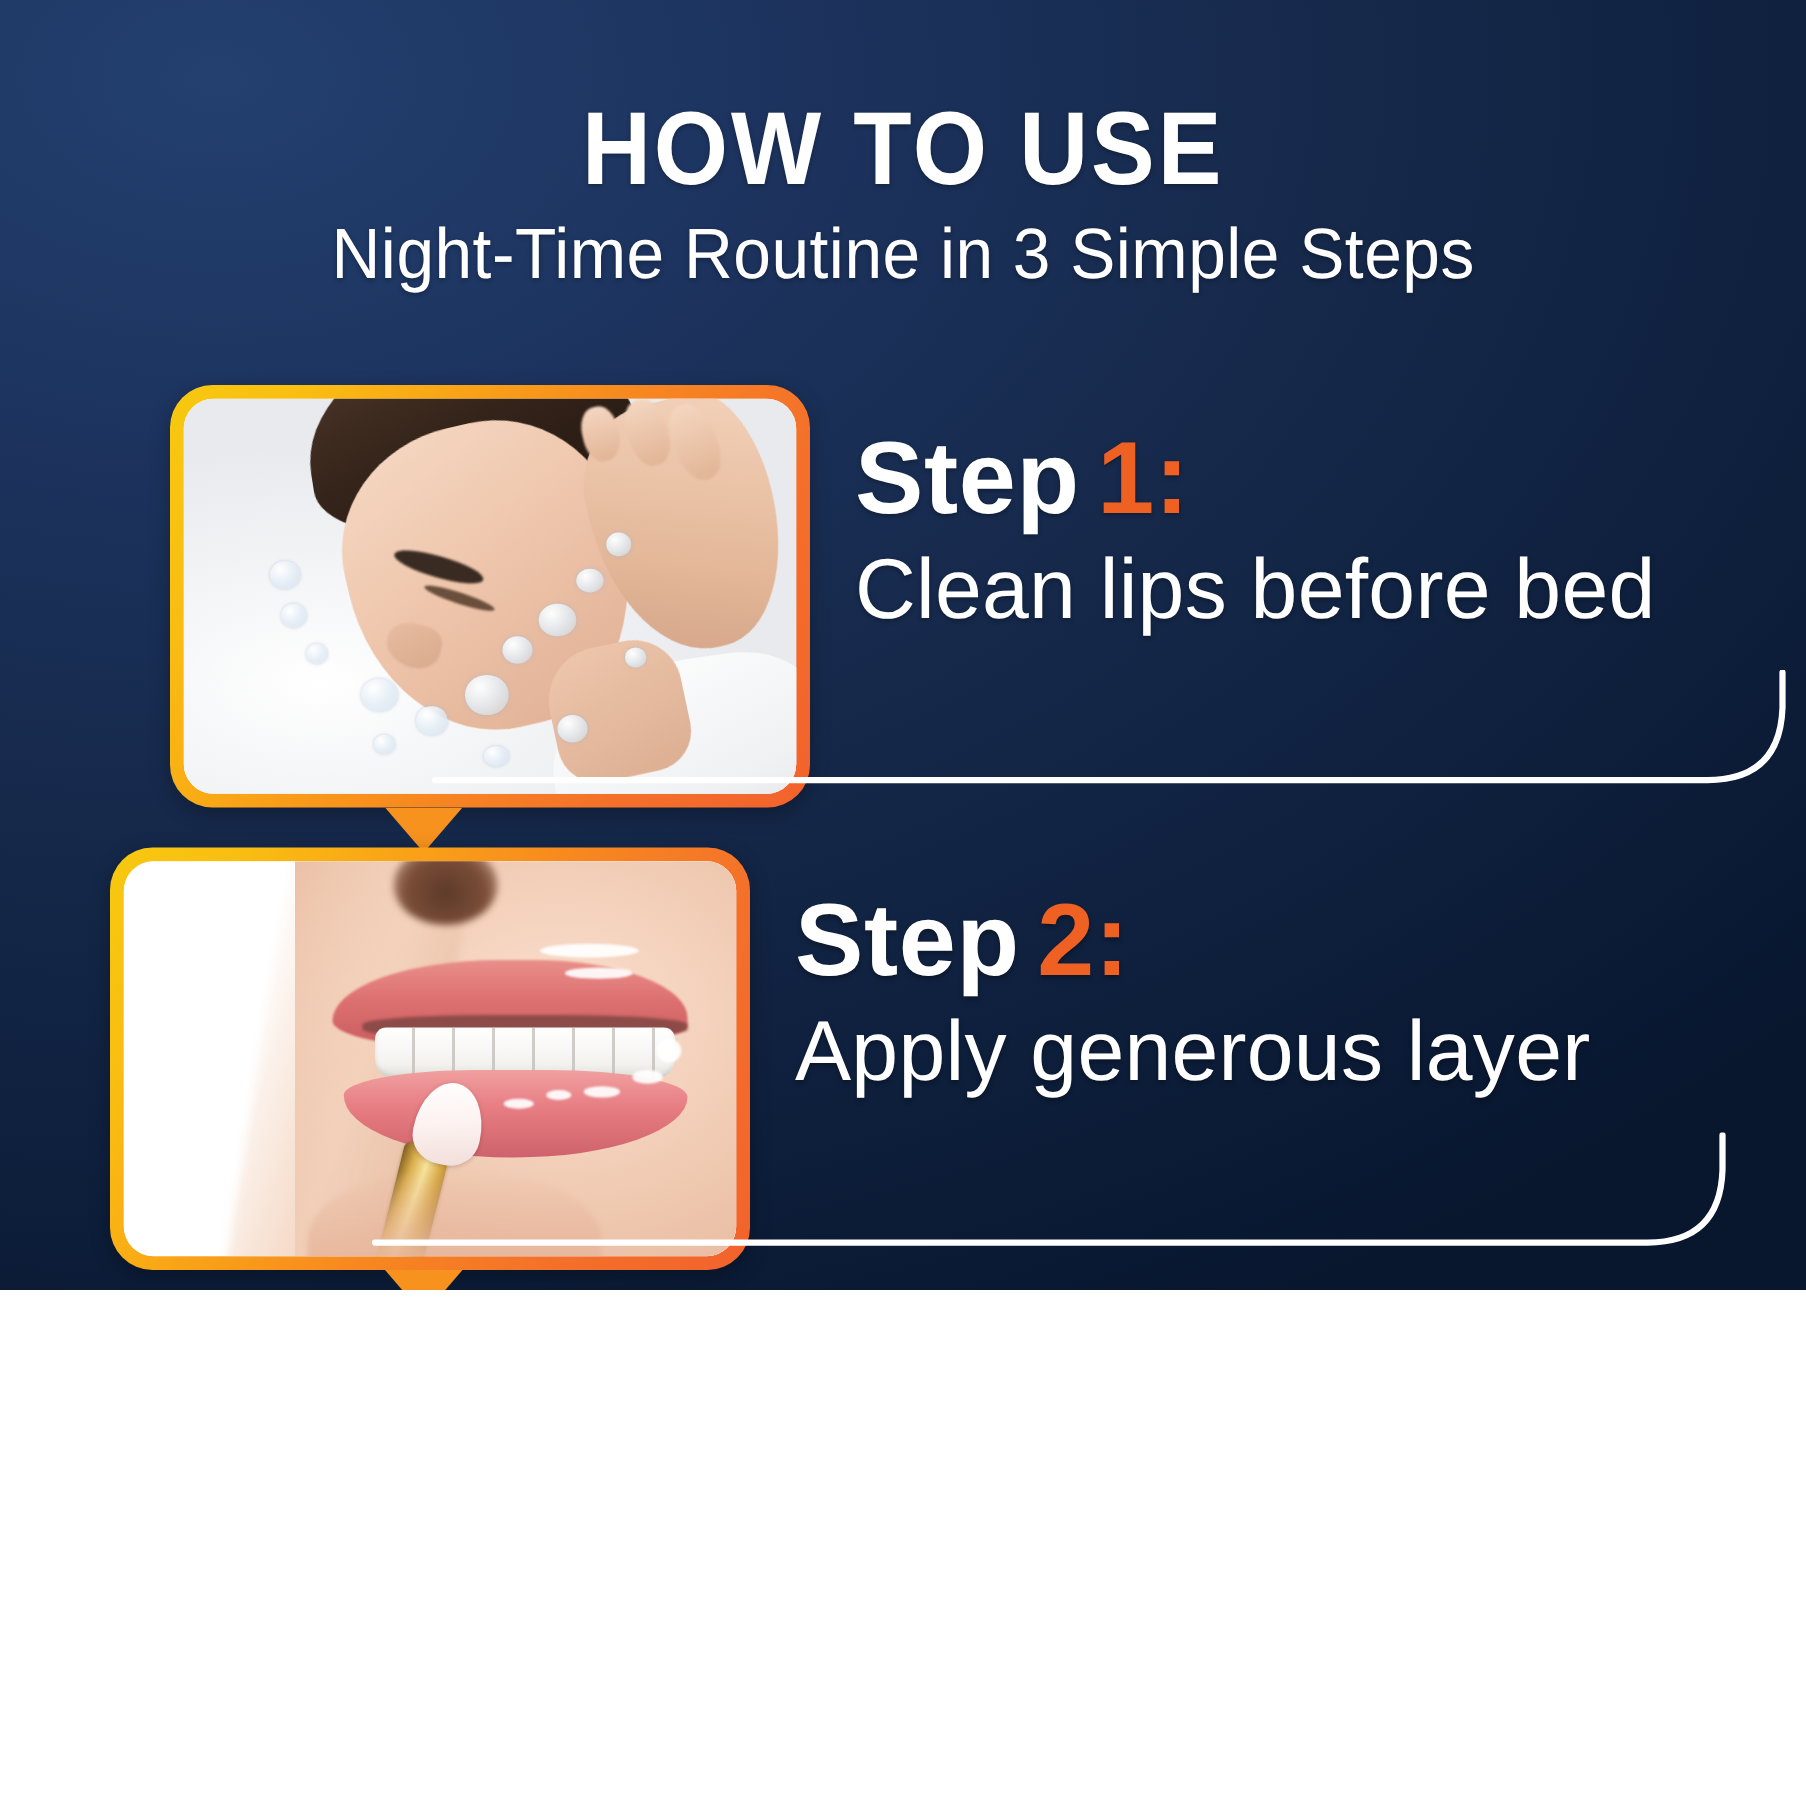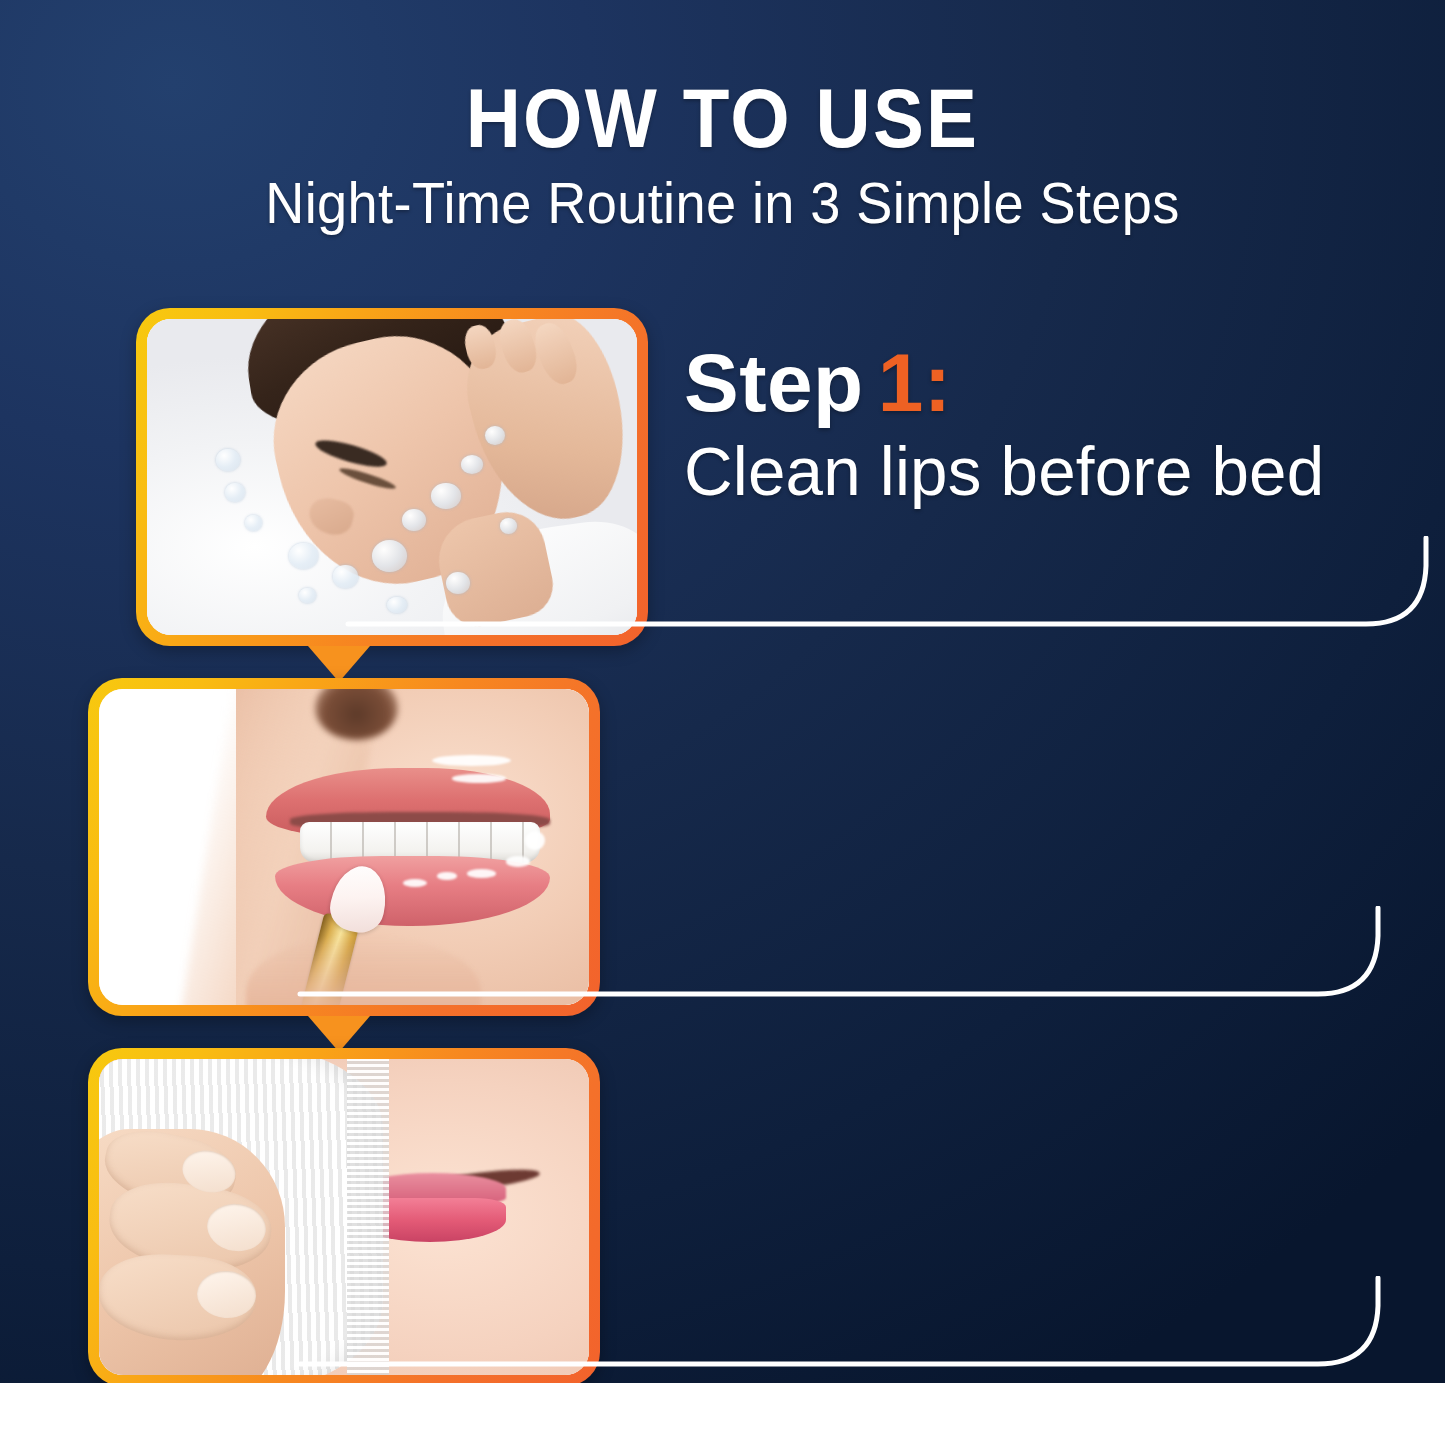--- a/index.html
+++ b/index.html
@@ -8,21 +8,21 @@
   html, body {
     width: 1445px;
     height: 1445px;
     overflow: hidden;
     font-family: "Liberation Sans", "DejaVu Sans", sans-serif;
   }
 
   #poster {
     position: relative;
     width: 1445px;
-    height: 1383px;
+    height: 1032px;
     background:
       radial-gradient(ellipse 120% 110% at 12% 6%,
         #23406e 0%,
         #1d3460 24%,
         #16294b 52%,
         #0e1f3c 78%,
         #08162e 100%);
     overflow: hidden;
   }
 
@@ -481,20 +481,26 @@
           <div class="gloss" style="left:75%;top:57%;width:6%;height:2.8%;"></div>
           <div class="gloss" style="left:83%;top:53%;width:5%;height:3.2%;"></div>
           <div class="gloss" style="left:87%;top:45%;width:4%;height:6%;"></div>
           <div class="wand-stick"></div>
           <div class="wand-tip"></div>
           <div class="chin"></div>
         </div>
       </div>
     </div>
 
+    <div class="step-text">
+      <div class="step-head">
+        <span>Step</span><span class="step-num">2:</span>
+      </div>
+      <div class="step-desc">Apply generous layer</div>
+    </div>
 
     <div class="underline-wrap">
       <svg viewBox="0 0 1445 110" preserveAspectRatio="none" aria-hidden="true">
         <path d="M 300 88 L 1318 88 Q 1376 88 1378 30 L 1378 2" fill="none" stroke="#ffffff" stroke-width="5" stroke-linecap="round"></path>
       </svg>
     </div>
   </div>
 
   <div class="arrow a2"></div>
 

